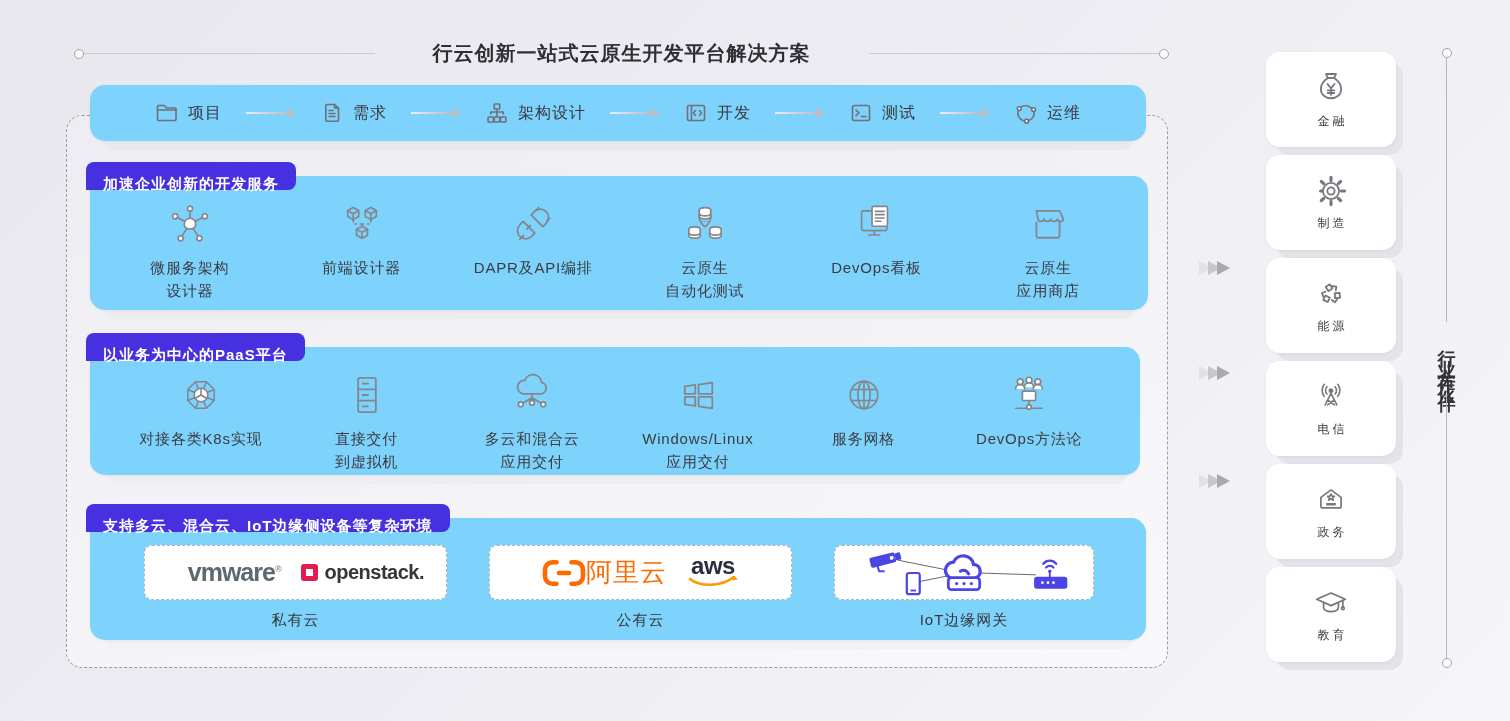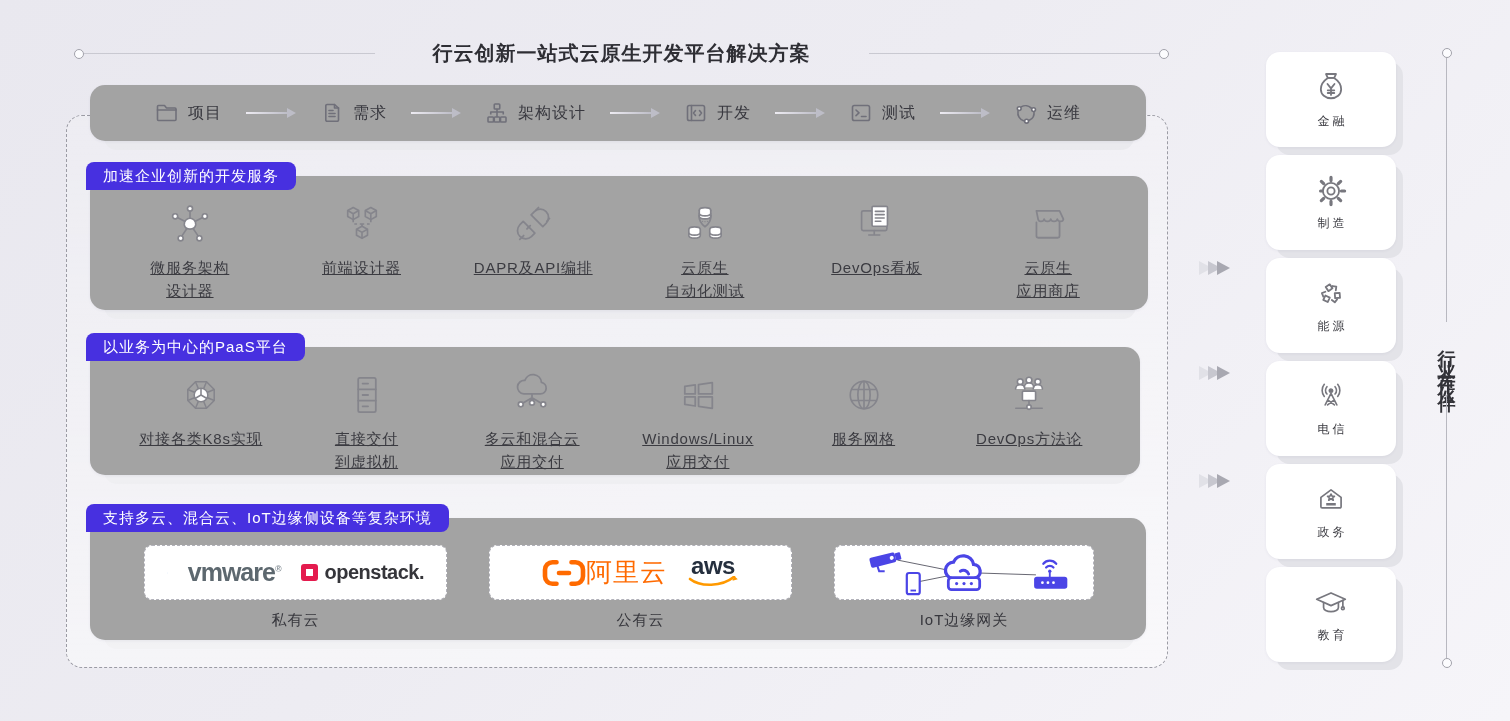--- a/index.html
+++ b/index.html
@@ -17,43 +17,43 @@
   .hdr .title { font-size:20px; font-weight:bold; color:#2e2e34; letter-spacing:1px; margin:0 58px; white-space:nowrap; }
 
   
   .solution-frame {
     position:absolute; left:66px; top:115px; width:1102px; height:553px;
     border:1.5px dashed #9b9ba4; border-radius:16px;
     background:linear-gradient(180deg,rgba(255,255,255,.18),rgba(255,255,255,.5));
   }
 
   
-  .card { position:absolute; background:#a3a3a3; border-radius:15px; box-shadow:0 1px 3px rgba(70,70,110,.07); }
+  .card { position:absolute; background:#7dd3fc; border-radius:15px; box-shadow:0 1px 3px rgba(70,70,110,.07); }
   .card::after {
     content:""; position:absolute; left:14px; right:12px; bottom:-9px; height:30px;
     background:#e5e5ea; border-radius:13px; z-index:-1;
   }
 
   
   .flowbar { left:90px; top:85px; width:1056px; height:56px; display:flex; align-items:center; justify-content:center; gap:24px; }
   .flowstep { display:flex; align-items:center; gap:9px; }
   .flowstep .wlabel { font-size:16px; color:#38383f; letter-spacing:1px; white-space:nowrap; }
   .flow-arrow { position:relative; width:42px; height:2px; background:linear-gradient(90deg,#edebf2,#bcbcc6); margin-right:8px; }
   .flow-arrow::after { content:""; position:absolute; right:-8px; top:-4.5px; border-left:9px solid #bdbdc7; border-top:5.5px solid transparent; border-bottom:5.5px solid transparent; }
 
   
   .panel1 { left:90px; top:176px; width:1058px; height:134px; }
   .panel2 { left:90px; top:347px; width:1050px; height:128px; }
   .panel3 { left:90px; top:518px; width:1056px; height:122px; }
   .badge {
     position:absolute; top:-14px; left:-4px; height:28px; line-height:28px;
-    background:#4730e0; color:#fff; font-size:15px; font-weight:normal;
-    padding:0 17px; border-radius:8px 8px 8px 0; letter-spacing:1px; white-space:nowrap;
+    background:#4730e0; color:#fff; font-size:15px; font-weight:bold;
+    padding:8px 17px; border-radius:8px 8px 8px 0; letter-spacing:1px; white-space:nowrap;
   }
-  .items { display:flex; height:100%; padding:25px 14px 0 14px;text-decoration:underline; }
+  .items { display:flex; height:100%; padding:25px 14px 0 14px; }
   .item { flex:1; display:flex; flex-direction:column; align-items:center; }
   .item .ic { height:46px; display:block; margin-bottom:9px; }
   .lbl { text-align:center; font-size:15px; color:#3b3b41; line-height:1.55; letter-spacing:0.8px; }
   .lbl span { display:block; white-space:nowrap; }
   .lbl span:empty { display:none; }
 
   
   .envs { display:flex; padding:27px 0 0 54px; gap:42px; }
   .env { display:flex; flex-direction:column; align-items:center; }
   .envbox {

